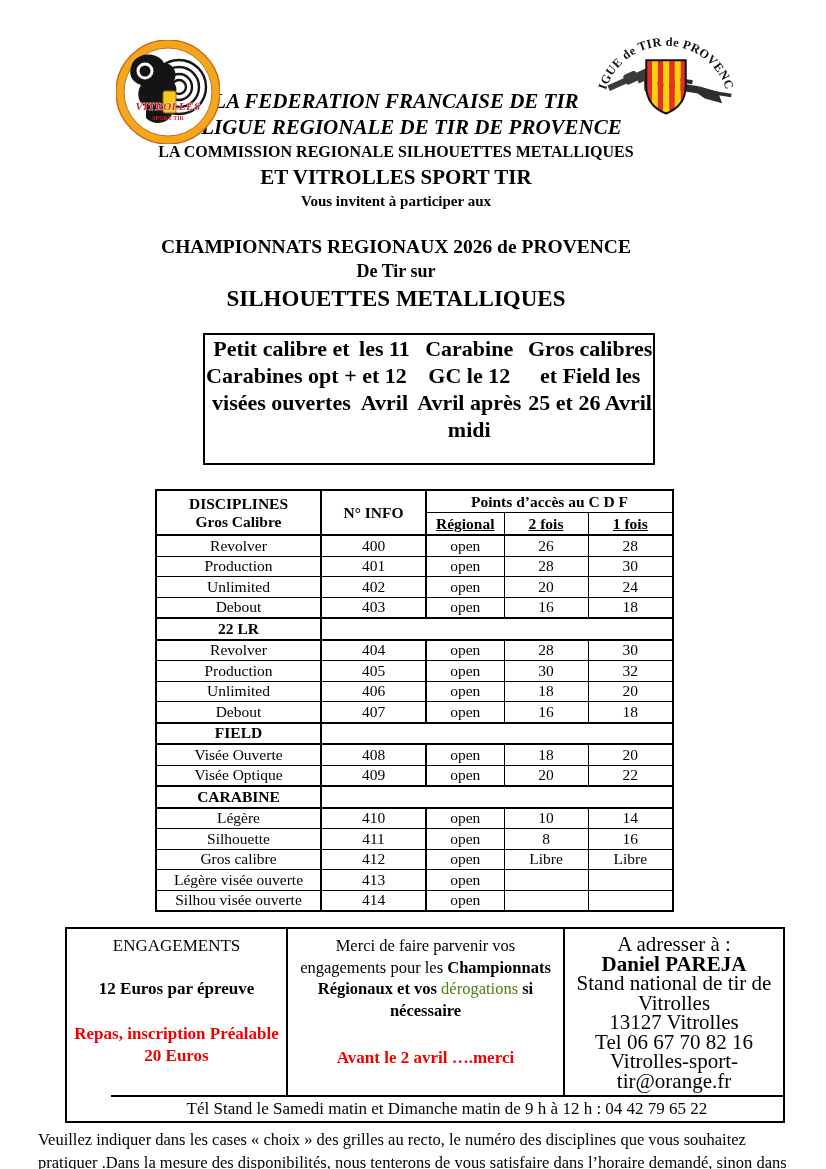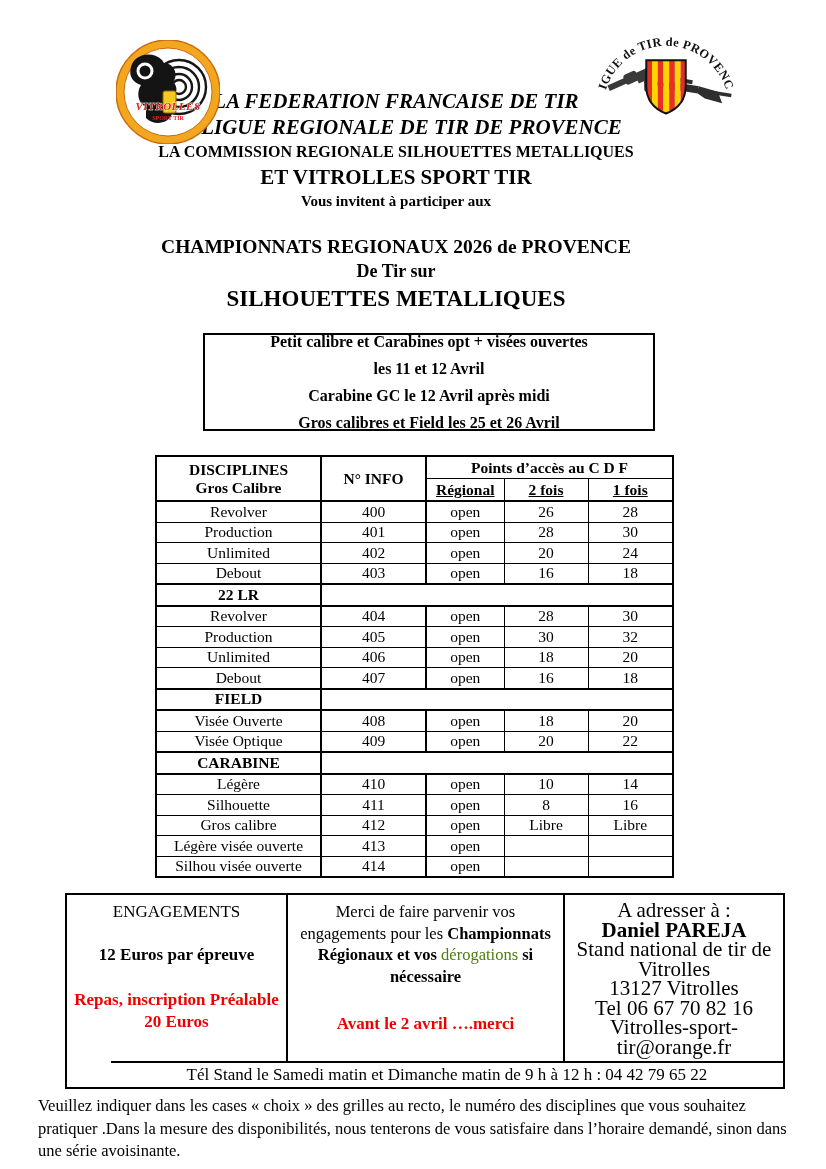--- a/index.html
+++ b/index.html
@@ -21,24 +21,24 @@
   .org-4{font-size:21px;font-weight:bold;line-height:27px;}
   .org-invite{font-size:15px;font-weight:bold;line-height:20px;}
   
   .title-block{margin-top:23px;width:792px;text-align:center;}
   .title-1{font-size:19.5px;font-weight:bold;line-height:25px;}
   .title-2{font-size:18px;font-weight:bold;line-height:25px;}
   .title-3{font-size:23px;font-weight:bold;line-height:29px;}
   
   .schedule-box{
     box-sizing:border-box;
-    margin:20px 0 0 203px;width:452px;height:98px;
+    margin:20px 0 0 203px;width:452px;height:132px;
     border:2px solid #000;
-    display:flex;flex-direction:column;justify-content:center;
-    text-align:center;font-size:16px;font-weight:bold;line-height:27px;
+    display:flex;flex-direction:row;justify-content:center;
+    text-align:center;font-size:22px;font-weight:bold;line-height:27px;
   }
   
   .disc-table{
     border-collapse:collapse;
     margin:24px 0 0 155px;
     width:517px;table-layout:fixed;
     font-size:15.5px;
     border:2px solid #000;
   }
   .disc-table td{

